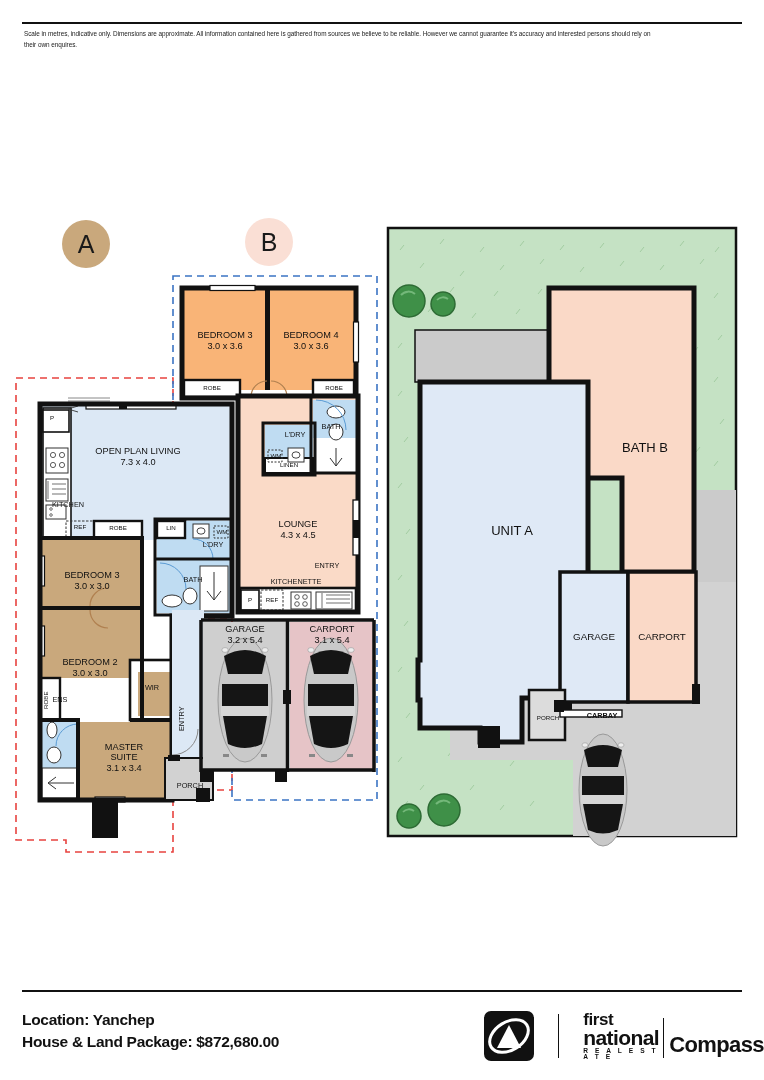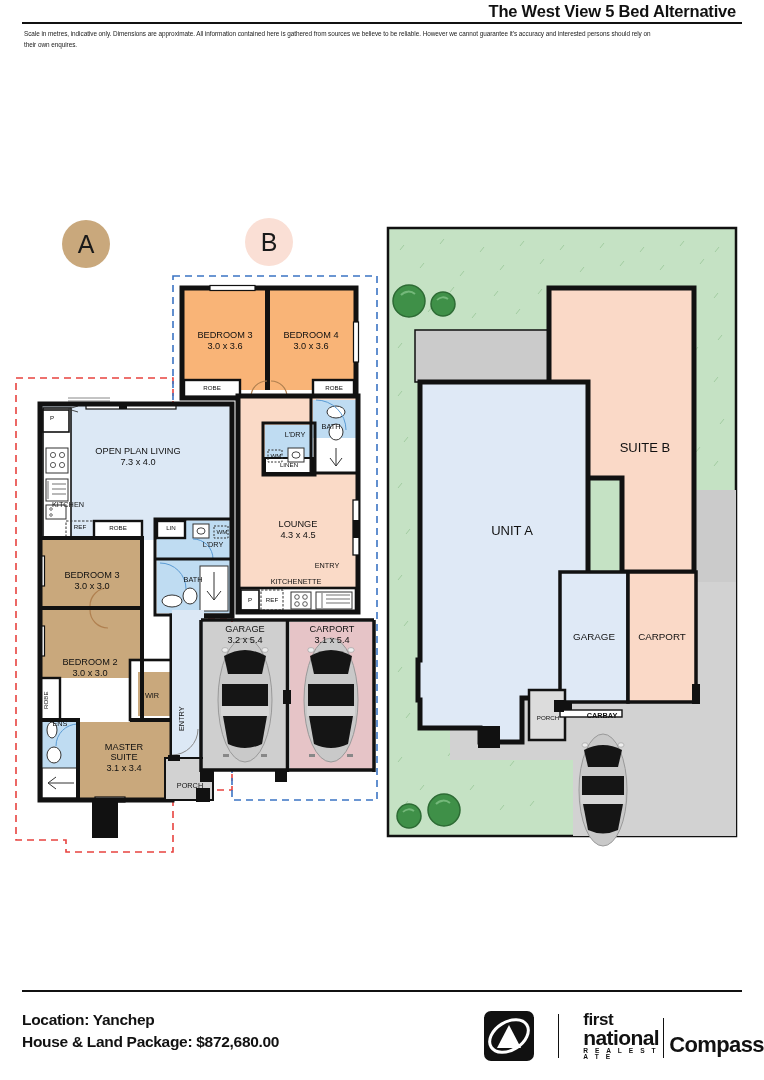--- a/index.html
+++ b/index.html
@@ -124,21 +124,20 @@
   .lbl-sm { font-size: 7.3px; }
   .lbl-xs { font-size: 6.2px; }
 
   .vert { writing-mode: vertical-rl; transform: rotate(180deg); }
 </style>
 </head>
 <body>
 
 <div id="page">
 
-  <div id="header-title">The West View 5 Bed Alternative</div>
   <div id="header-rule"></div>
   <div id="disclaimer">Scale in metres, indicative only. Dimensions are approximate. All information contained here is gathered from sources we believe to be reliable. However we cannot guarantee it's accuracy and interested persons should rely on their own enquires.</div>
 
   <div class="badge" id="badge-a">A</div>
   <div class="badge" id="badge-b">B</div>
 
   <svg id="plan" viewBox="0 0 764 1080">
 
     <path d="M16,378 L173,378 L173,618 L232,618 L232,790 L173,790 L173,852 L66,852 L66,840 L16,840 Z" fill="none" stroke="#e8433f" stroke-width="1.6" stroke-dasharray="7,5"></path>
 
@@ -372,26 +371,26 @@
   <div class="lbl lbl-sm" style="left:193px; top:541px; width:40px;">L'DRY</div>
   <div class="lbl lbl-sm" style="left:176px; top:576px; width:34px;">BATH</div>
   <div class="lbl" style="left:46px; top:570px; width:92px;">
     <div class="n">BEDROOM 3</div>
     <div class="d">3.0 x 3.0</div>
   </div>
   <div class="lbl" style="left:44px; top:657px; width:92px;">
     <div class="n">BEDROOM 2</div>
     <div class="d">3.0 x 3.0</div>
   </div>
-  <div class="lbl lbl-sm" style="left:135px; top:684px; width:34px;margin-top:8px;">WIR</div>
+  <div class="lbl lbl-sm" style="left:135px; top:684px; width:34px;">WIR</div>
   <div class="lbl" style="left:79px; top:742px; width:90px;">
     <div class="n" style="line-height:1.12;text-align:center;">MASTER<br>SUITE</div>
     <div class="d">3.1 x 3.4</div>
   </div>
-  <div class="lbl lbl-sm" style="left:44px; top:696px; width:32px;margin-top:24px;">ENS</div>
+  <div class="lbl lbl-sm" style="left:44px; top:696px; width:32px;">ENS</div>
   <div class="lbl lbl-sm vert" style="left:178px; top:698px; height:42px; width:14px;">ENTRY</div>
   <div class="lbl lbl-sm" style="left:168px; top:782px; width:44px;">PORCH</div>
   <div class="lbl" style="left:205px; top:624px; width:80px;">
     <div class="n">GARAGE</div>
     <div class="d">3.2 x 5.4</div>
   </div>
 
   <div class="lbl" style="left:187px; top:330px; width:76px;">
     <div class="n">BEDROOM 3</div>
     <div class="d">3.0 x 3.6</div>
@@ -413,21 +412,21 @@
   <div class="lbl lbl-sm" style="left:306px; top:562px; width:42px;">ENTRY</div>
   <div class="lbl lbl-sm" style="left:256px; top:578px; width:80px;">KITCHENETTE</div>
   <div class="lbl lbl-xs" style="left:243px; top:596px; width:14px;">P</div>
   <div class="lbl lbl-xs" style="left:262px; top:596px; width:20px;">REF</div>
   <div class="lbl" style="left:292px; top:624px; width:80px;">
     <div class="n">CARPORT</div>
     <div class="d">3.1 x 5.4</div>
   </div>
 
   <div class="lbl" style="left:452px; top:523px; width:120px; font-size:13px;">UNIT A</div>
-  <div class="lbl" style="left:585px; top:440px; width:120px; font-size:13px;">SUITE B</div>
+  <div class="lbl" style="left:585px; top:440px; width:120px; font-size:13px;">BATH B</div>
   <div class="lbl" style="left:561px; top:631px; width:66px; font-size:9.8px;">GARAGE</div>
   <div class="lbl" style="left:629px; top:631px; width:66px; font-size:9.8px;">CARPORT</div>
   <div class="lbl lbl-xs" style="left:529px; top:714px; width:38px;">PORCH</div>
   <div class="lbl lbl-sm" style="left:570px; top:712px; width:64px;font-weight:bold;">CARBAY</div>
 
   <div id="footer-rule"></div>
   <div id="footer-left">
     <div>Location: Yanchep</div>
     <div>House &amp; Land Package: $872,680.00</div>
   </div>

